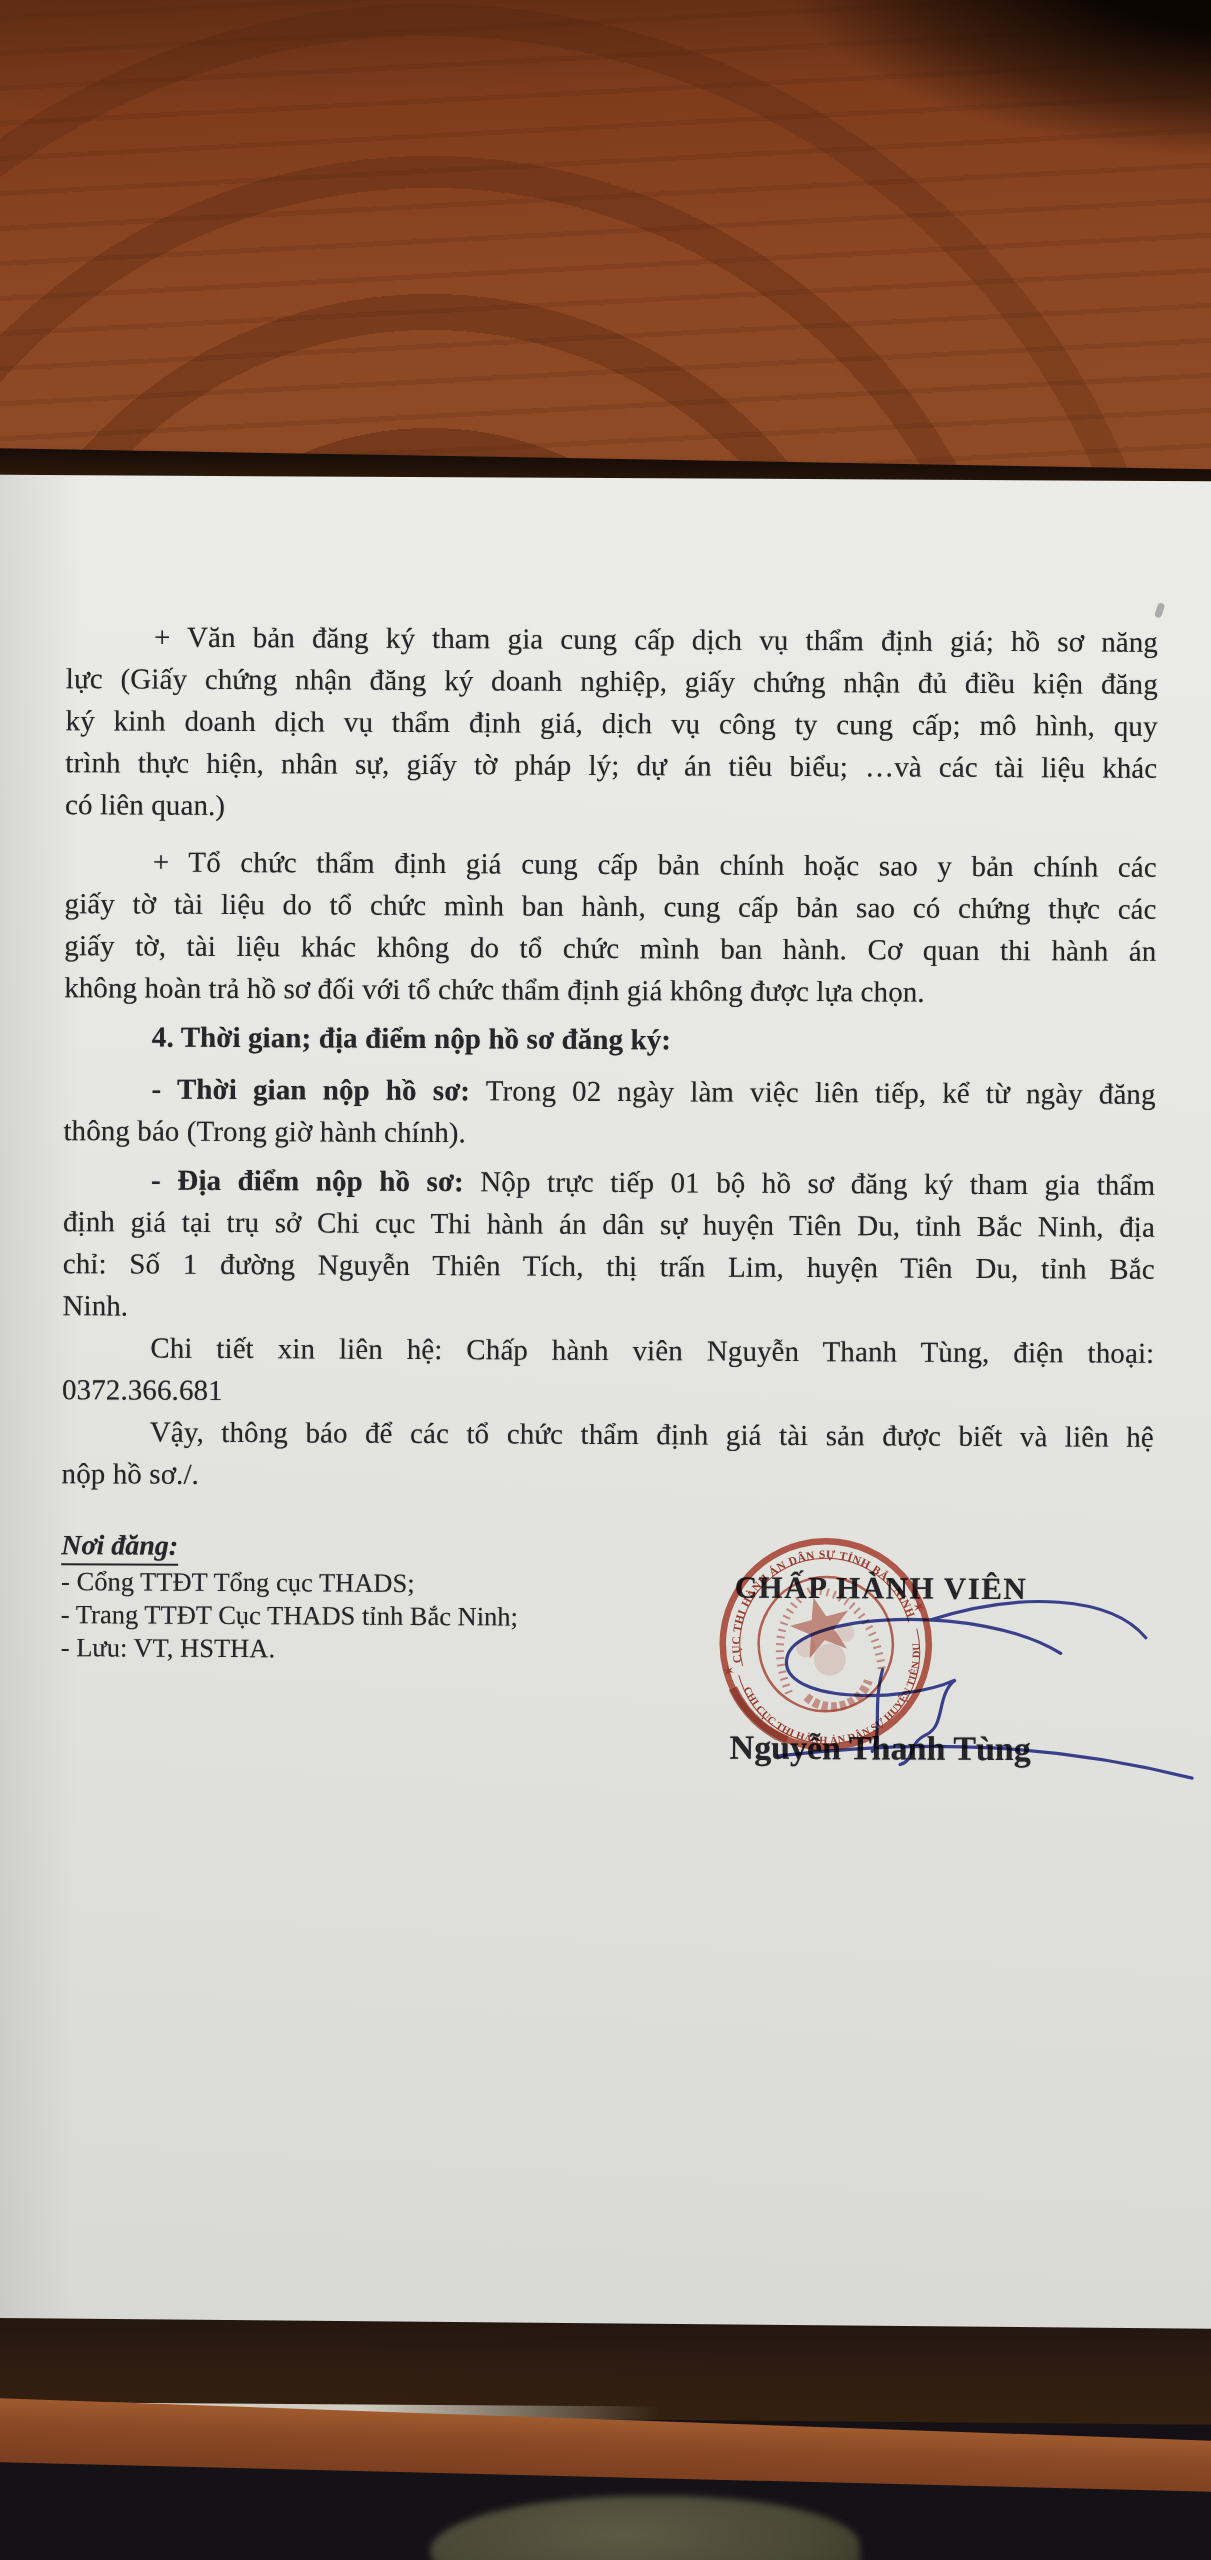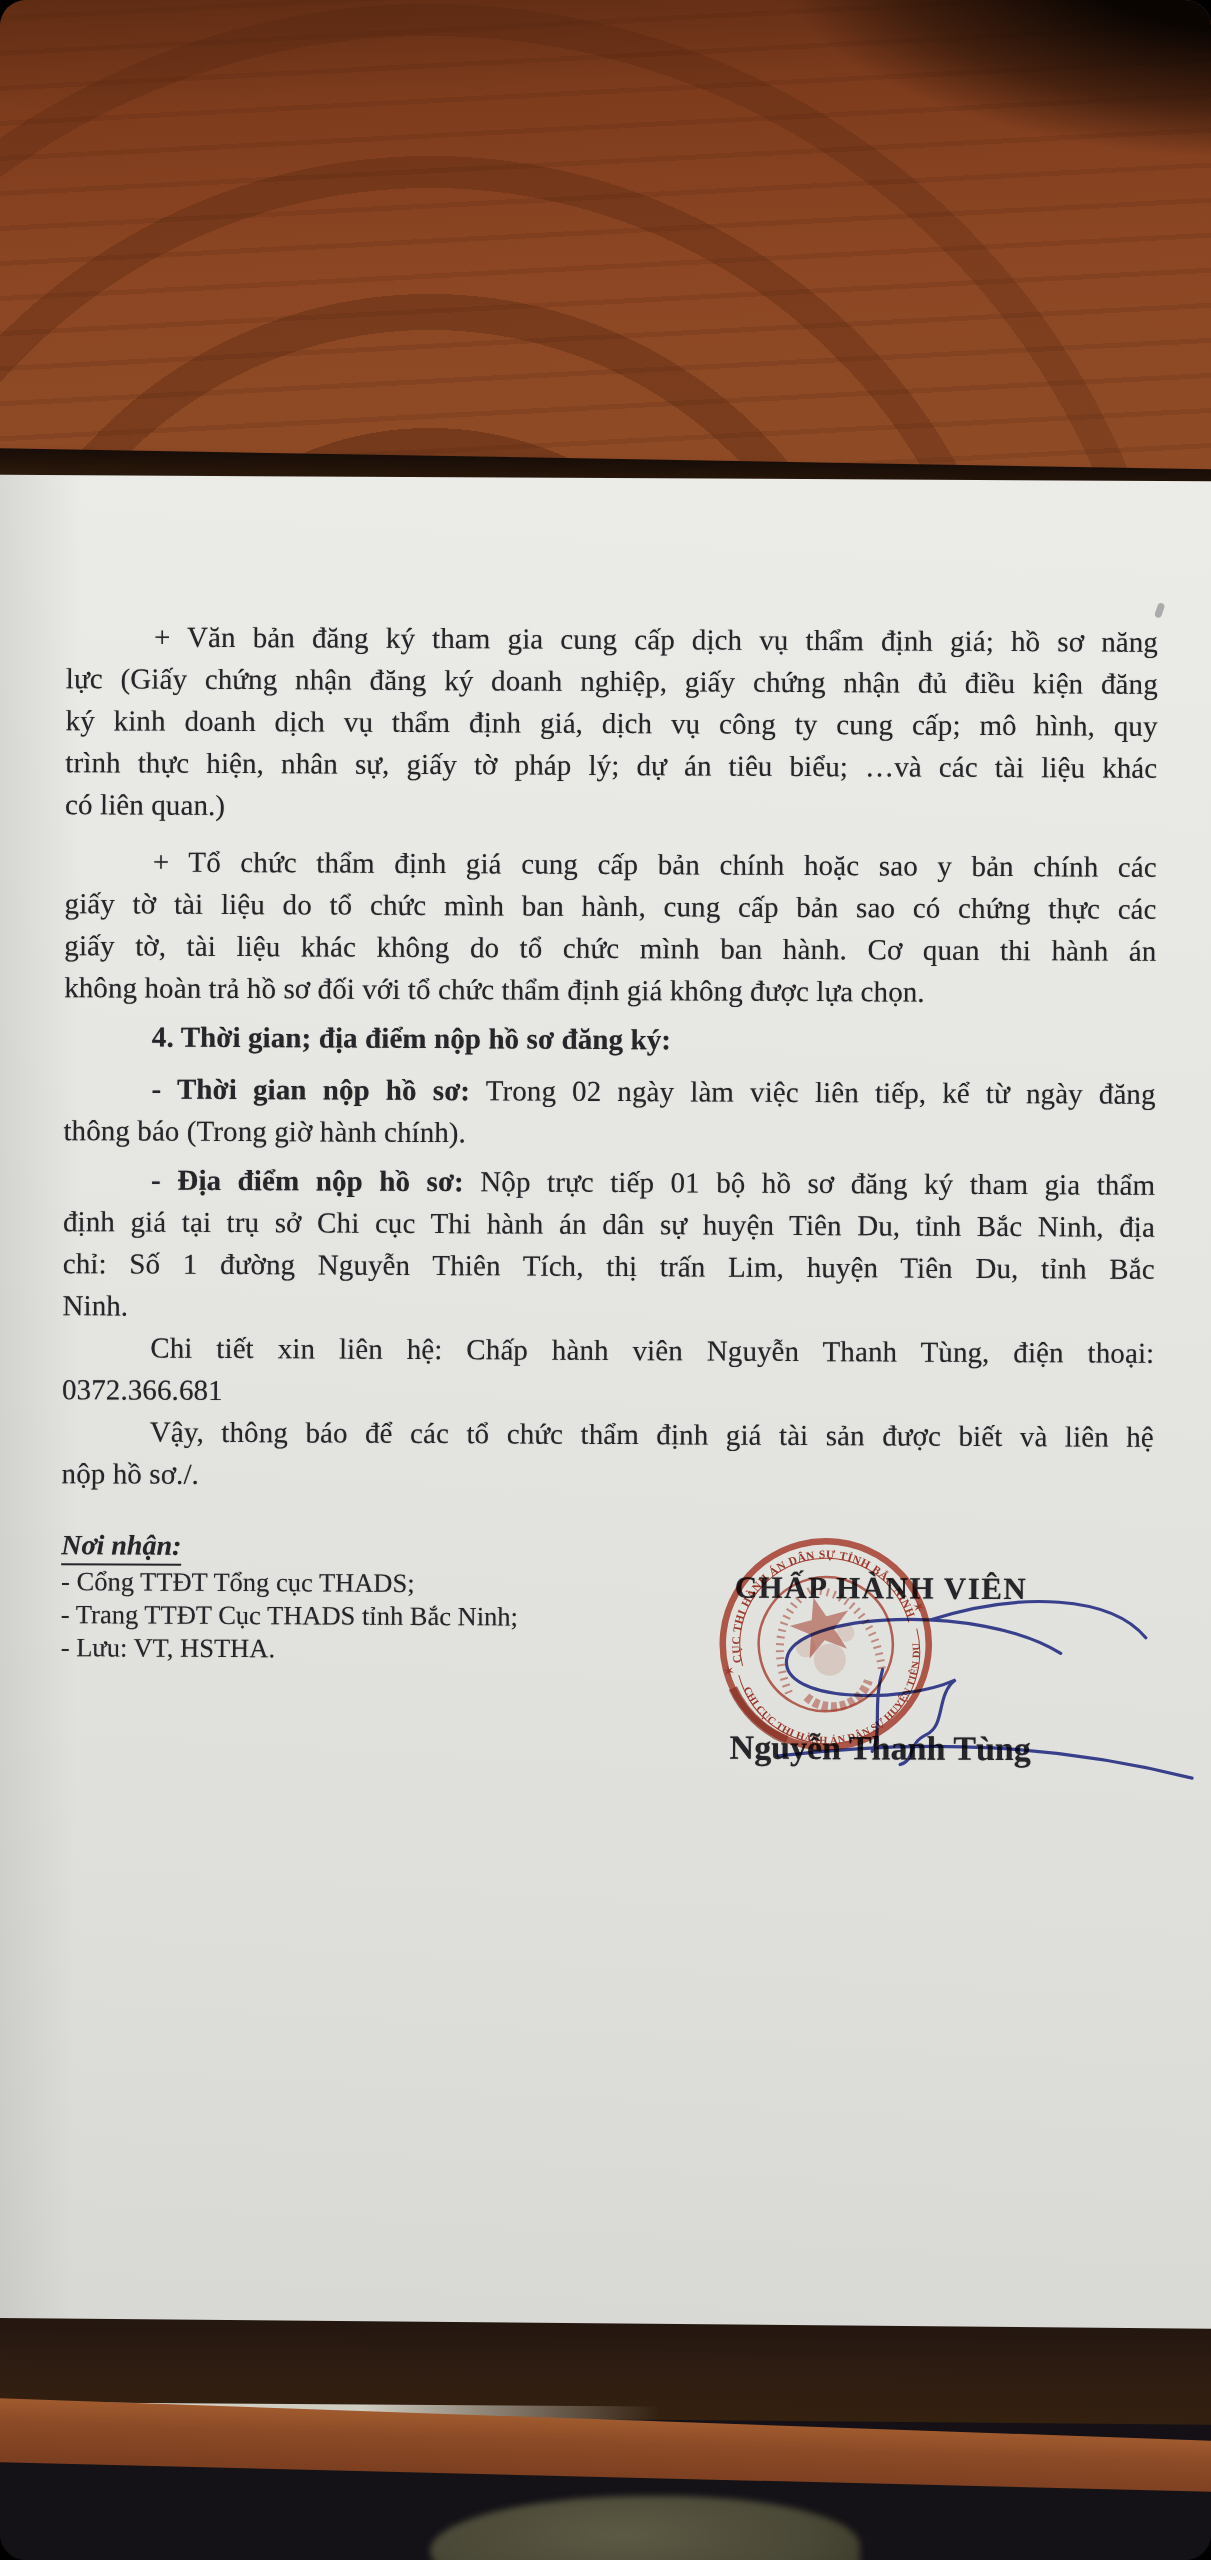--- a/index.html
+++ b/index.html
@@ -1,20 +1,19 @@
 <!DOCTYPE html>
 <html><head>
 <meta charset="utf-8">
 <style>
   html,body{margin:0;padding:0;background:#000;}
   .photo{
     position:relative;width:1211px;height:2560px;overflow:hidden;
     font-family:"Liberation Serif","DejaVu Serif",serif;
     background:#151015;
-    border-radius:26px;
   }
   
   .wood-top{
     position:absolute;left:0;top:0;width:1211px;height:478px;
     background:
       radial-gradient(ellipse 640px 270px at 104% -10%, rgba(8,4,2,.97) 30%, rgba(32,15,6,.6) 58%, rgba(32,15,6,0) 76%),
       radial-gradient(circle at 430px 760px, rgba(0,0,0,0) 0 300px, rgba(76,32,12,.38) 300px 332px, rgba(0,0,0,0) 332px 430px, rgba(82,36,14,.34) 430px 466px, rgba(0,0,0,0) 466px 572px, rgba(76,32,12,.28) 572px 604px, rgba(0,0,0,0) 604px 724px, rgba(70,30,12,.22) 724px 756px, rgba(0,0,0,0) 756px),
       repeating-linear-gradient(-3deg, rgba(0,0,0,0) 0 30px, rgba(70,30,12,.14) 30px 35px),
       linear-gradient(178deg, #5f2c14 0%, #7e3c1d 22%, #8c4623 55%, #8f4b26 100%);
   }
@@ -141,21 +140,21 @@
       </div>
 
       <div class="para gap-0">
         <div class="line first">Vậy, thông báo để các tổ chức thẩm định giá tài sản được biết và liên hệ</div>
         <div class="line last">nộp hồ sơ./.</div>
       </div>
 
     </div>
 
     <div class="recipients">
-      <div><span class="rec-heading">Nơi nhận:</span></div>
+      <div><span class="rec-heading">Nơi đăng:</span></div>
       <div class="rec-item">- Cổng TTĐT Tổng cục THADS;</div>
       <div class="rec-item">- Trang TTĐT Cục THADS tỉnh Bắc Ninh;</div>
       <div class="rec-item">- Lưu: VT, HSTHA.</div>
     </div>
 
     <div class="sigblock">
       <div class="sig-title">CHẤP HÀNH VIÊN</div>
       <div class="sig-name">Nguyễn Thanh Tùng</div>
     </div>
 

